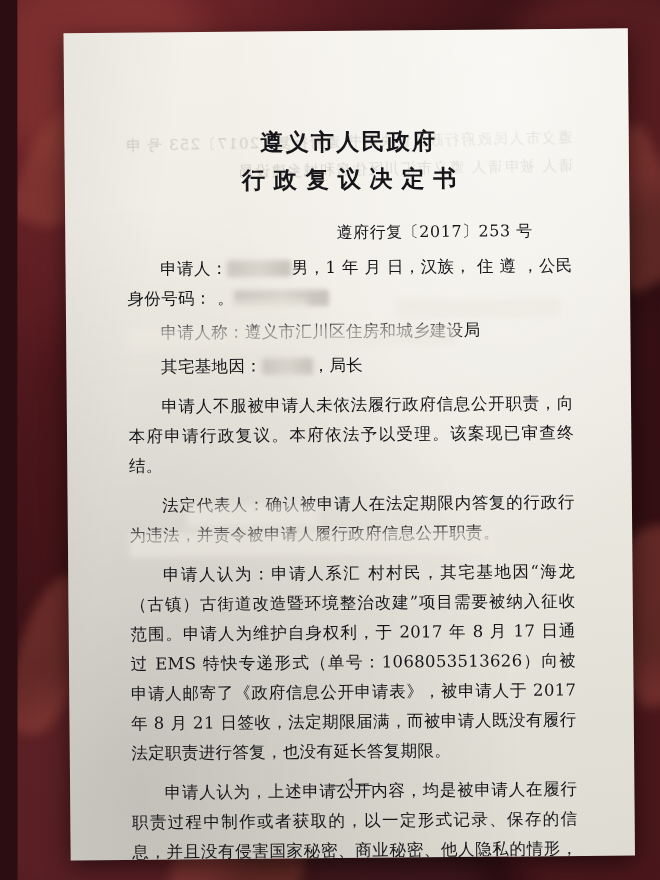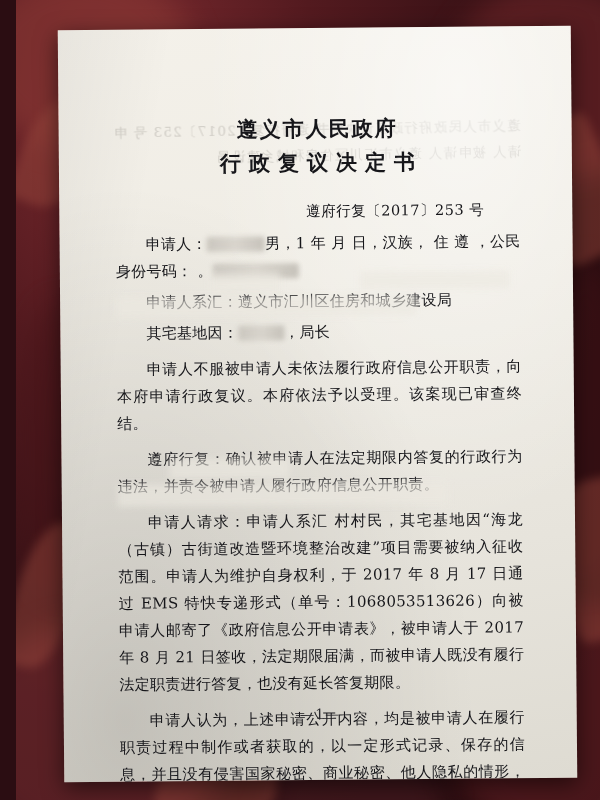--- a/index.html
+++ b/index.html
@@ -188,35 +188,35 @@
       <div class="title-main">遵义市人民政府</div>
       <div class="title-sub">行政复议决定书</div>
 
       <div class="doc-number">遵府行复〔2017〕253 号</div>
 
       <div class="para">
         <span>申请人：</span><span class="redact r-name"></span><span>男，1 年 月 日，汉族， 住 遵 ，公民身份号码： 。</span><span class="redact r-mid"></span>
       </div>
 
       <div class="para tight">
-        <span>申请人系汇：</span><span>遵义市汇川区住房和城乡建设局</span>
+        <span>申请人称：</span><span>遵义市汇川区住房和城乡建设局</span>
       </div>
 
       <div class="para tight">
         <span>其宅基地因：</span><span class="redact r-id"></span><span>，局长</span>
       </div>
 
       <div class="para">申请人不服被申请人未依法履行政府信息公开职责，向本府申请行政复议。本府依法予以受理。该案现已审查终结。</div>
 
       <div class="para">
-        <span>遵府行复：</span><span>确认被申请人在法定期限内答复的行政行为违法，并责令被申请人履行政府信息公开职责。</span>
+        <span>法定代表人：</span><span>确认被申请人在法定期限内答复的行政行为违法，并责令被申请人履行政府信息公开职责。</span>
       </div>
 
       <div class="para">
-        <span>申请人请求：</span><span>申请人系汇 村村民，其宅基地因“海龙 （古镇）古街道改造暨环境整治改建”项目需要被纳入征收范围。申请人为维护自身权利，于 2017 年 8 月 17 日通过 EMS 特快专递形式（单号：1068053513626）向被申请人邮寄了《政府信息公开申请表》，被申请人于 2017 年 8 月 21 日签收，法定期限届满，而被申请人既没有履行法定职责进行答复，也没有延长答复期限。</span>
+        <span>申请人认为：</span><span>申请人系汇 村村民，其宅基地因“海龙 （古镇）古街道改造暨环境整治改建”项目需要被纳入征收范围。申请人为维护自身权利，于 2017 年 8 月 17 日通过 EMS 特快专递形式（单号：1068053513626）向被申请人邮寄了《政府信息公开申请表》，被申请人于 2017 年 8 月 21 日签收，法定期限届满，而被申请人既没有履行法定职责进行答复，也没有延长答复期限。</span>
       </div>
 
       <div class="para">申请人认为，上述申请公开内容，均是被申请人在履行职责过程中制作或者获取的，以一定形式记录、保存的信息，并且没有侵害国家秘密、商业秘密、他人隐私的情形，因此都属于应当公开</div>
 
     </div>
 
     <div class="blur-line" style="left:108px; top:430px; width:120px; height:20px;"></div>
     <div class="blur-line" style="left:56px;  top:455px; width:330px; height:22px;"></div>
     <div class="blur-line" style="left:150px; top:244px; width:70px;  height:18px;"></div>
     <div class="blur-line" style="left:300px; top:244px; width:150px; height:18px;"></div>

